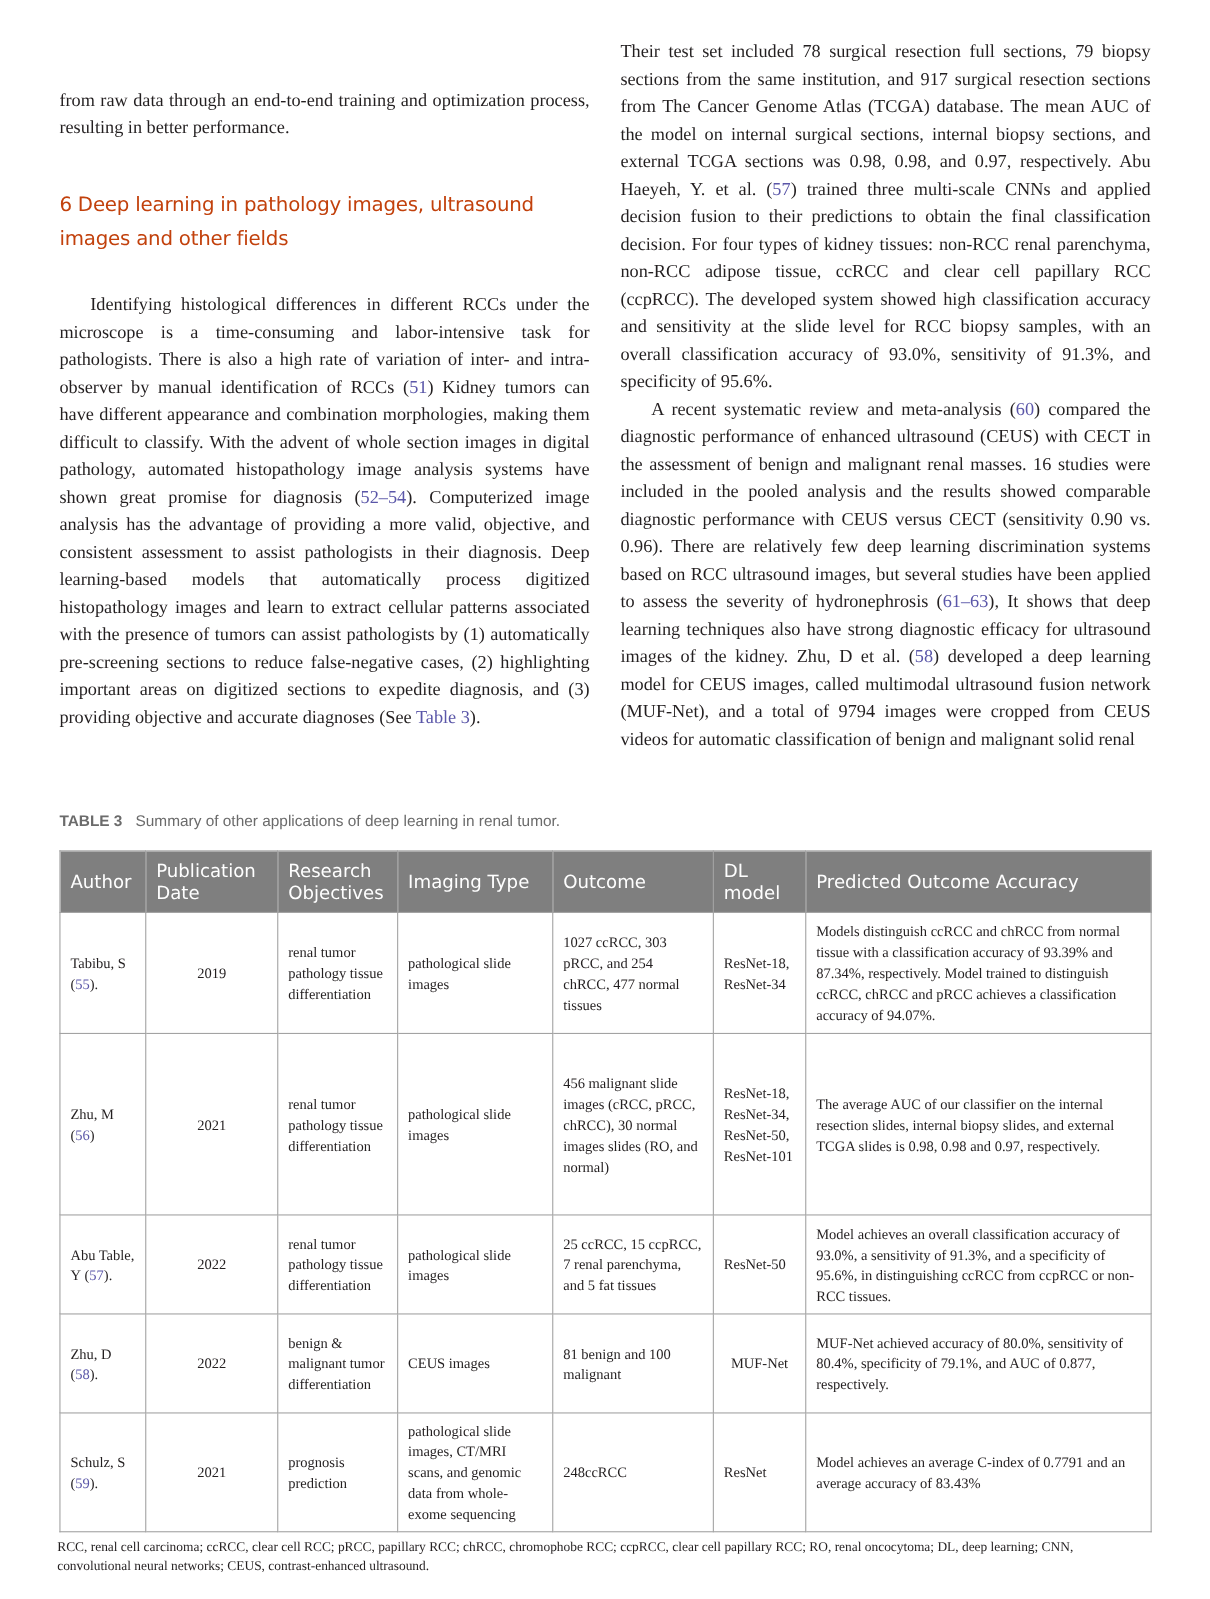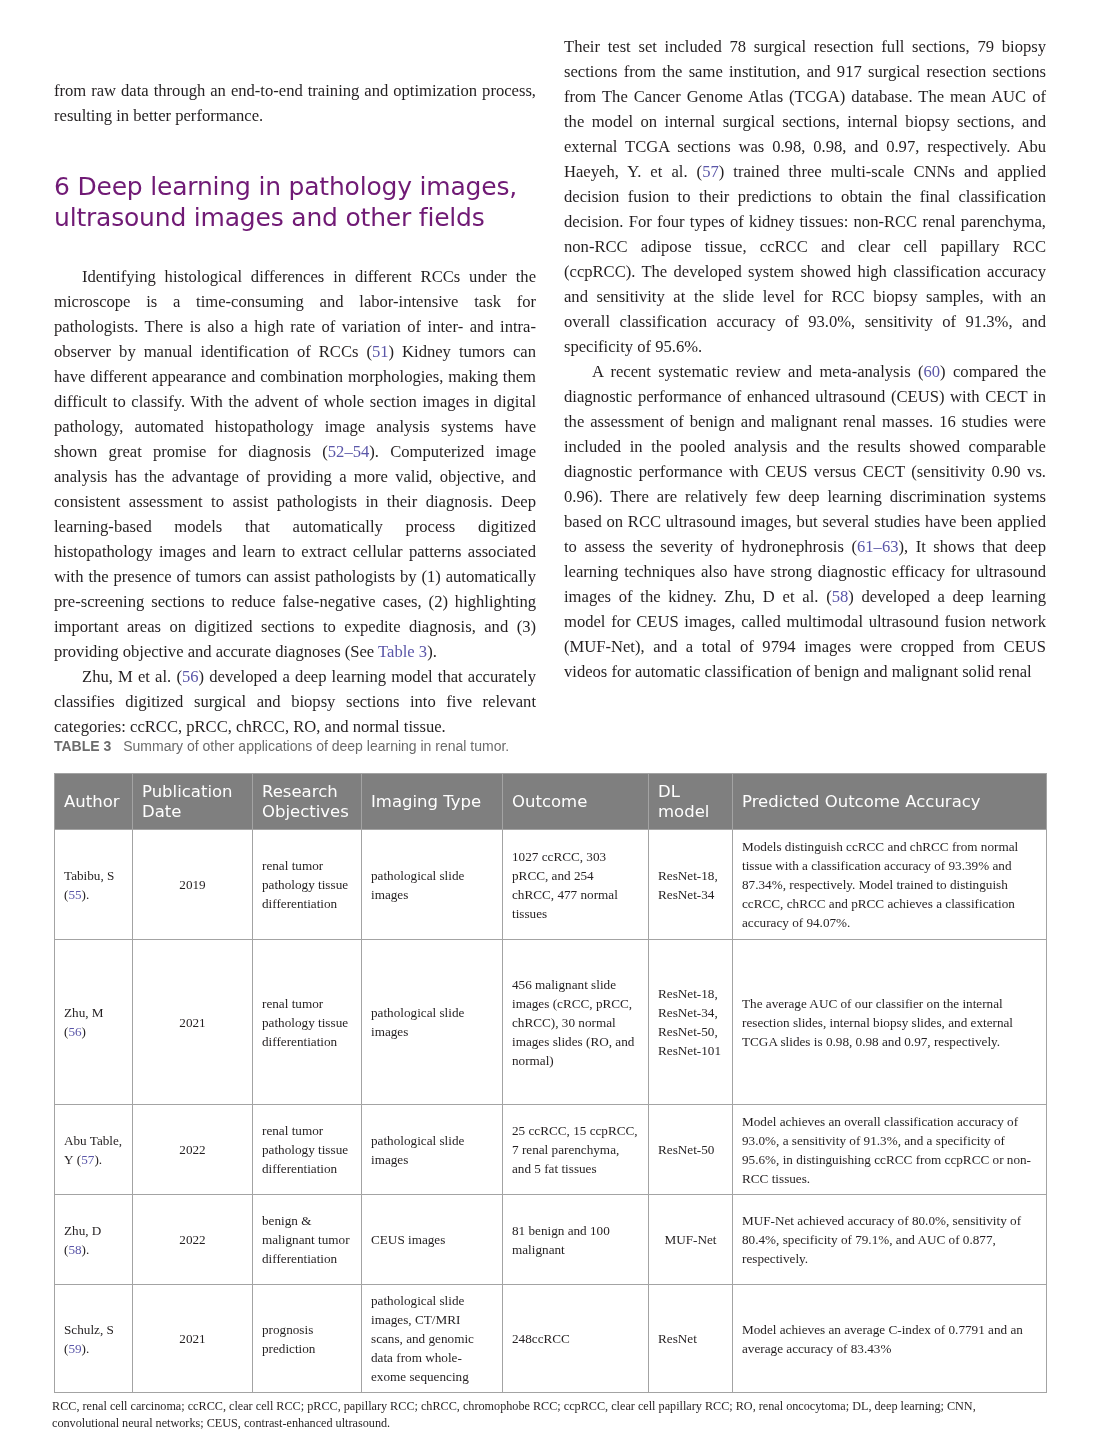--- a/index.html
+++ b/index.html
@@ -12,21 +12,21 @@
     position: absolute; width: 482px;
     font-size: 16.6px; line-height: 25px; text-align: justify;
   }
   .col-left { left: 54px; top: 34px; margin-top: 44px; }
   .col-right { left: 564px; top: 34px; }
   .col p { margin: 0; }
   .col p.indent { text-indent: 28px; }
   .ref { color: #5a56a8; }
   h2.section-heading {
     font-family: "DejaVu Sans", "Liberation Sans", sans-serif;
-    font-weight: normal; color: #701a75; font-size: 25px; line-height: 31px;
+    font-weight: normal; color: #c2410c; font-size: 18px; line-height: 31px;
     margin: 43px 0 31px 0; text-align: left; letter-spacing: -0.2px;
   }
   .table-caption {
     position: absolute; left: 54px; top: 738px;
     font-family: Liberation Sans, sans-serif;
     font-size: 14px; color: #6b6b6b;
   }
   .table-caption b { font-weight: bold; color: #6b6b6b; margin-right: 8px; }
   table.summary {
     position: absolute; left: 54px; top: 773px; width: 992px;
@@ -50,21 +50,20 @@
     font-size: 12.2px; line-height: 17px; color: #231f20;
   }
 </style>
 </head>
 <body>
 
 <div class="col col-left">
   <p>from raw data through an end-to-end training and optimization process, resulting in better performance.</p>
   <h2 class="section-heading">6 Deep learning in pathology images, ultrasound images and other fields</h2>
   <p class="indent"><span>Identifying histological differences in different RCCs under the microscope is a time-consuming and labor-intensive task for pathologists. There is also a high rate of variation of inter- and intra-observer by manual identification of RCCs (</span><a class="ref">51</a><span>) Kidney tumors can have different appearance and combination morphologies, making them difficult to classify. With the advent of whole section images in digital pathology, automated histopathology image analysis systems have shown great promise for diagnosis (</span><a class="ref">52</a><span class="ref">–</span><a class="ref">54</a><span>). Computerized image analysis has the advantage of providing a more valid, objective, and consistent assessment to assist pathologists in their diagnosis. Deep learning-based models that automatically process digitized histopathology images and learn to extract cellular patterns associated with the presence of tumors can assist pathologists by (1) automatically pre-screening sections to reduce false-negative cases, (2) highlighting important areas on digitized sections to expedite diagnosis, and (3) providing objective and accurate diagnoses (See </span><a class="ref">Table 3</a><span>).</span></p>
-  <p class="indent"><span>Zhu, M et al. (</span><a class="ref">56</a><span>) developed a deep learning model that accurately classifies digitized surgical and biopsy sections into five relevant categories: ccRCC, pRCC, chRCC, RO, and normal tissue.</span></p>
 </div>
 
 <div class="col col-right">
   <p><span>Their test set included 78 surgical resection full sections, 79 biopsy sections from the same institution, and 917 surgical resection sections from The Cancer Genome Atlas (TCGA) database. The mean AUC of the model on internal surgical sections, internal biopsy sections, and external TCGA sections was 0.98, 0.98, and 0.97, respectively. Abu Haeyeh, Y. et al. (</span><a class="ref">57</a><span>) trained three multi-scale CNNs and applied decision fusion to their predictions to obtain the final classification decision. For four types of kidney tissues: non-RCC renal parenchyma, non-RCC adipose tissue, ccRCC and clear cell papillary RCC (ccpRCC). The developed system showed high classification accuracy and sensitivity at the slide level for RCC biopsy samples, with an overall classification accuracy of 93.0%, sensitivity of 91.3%, and specificity of 95.6%.</span></p>
   <p class="indent"><span>A recent systematic review and meta-analysis (</span><a class="ref">60</a><span>) compared the diagnostic performance of enhanced ultrasound (CEUS) with CECT in the assessment of benign and malignant renal masses. 16 studies were included in the pooled analysis and the results showed comparable diagnostic performance with CEUS versus CECT (sensitivity 0.90 vs. 0.96). There are relatively few deep learning discrimination systems based on RCC ultrasound images, but several studies have been applied to assess the severity of hydronephrosis (</span><a class="ref">61</a><span class="ref">–</span><a class="ref">63</a><span>), It shows that deep learning techniques also have strong diagnostic efficacy for ultrasound images of the kidney. Zhu, D et al. (</span><a class="ref">58</a><span>) developed a deep learning model for CEUS images, called multimodal ultrasound fusion network (MUF-Net), and a total of 9794 images were cropped from CEUS videos for automatic classification of benign and malignant solid renal</span></p>
 </div>
 
 <div class="table-caption"><b>TABLE 3</b> <span>Summary of other applications of deep learning in renal tumor.</span></div>
 
 <table class="summary">

